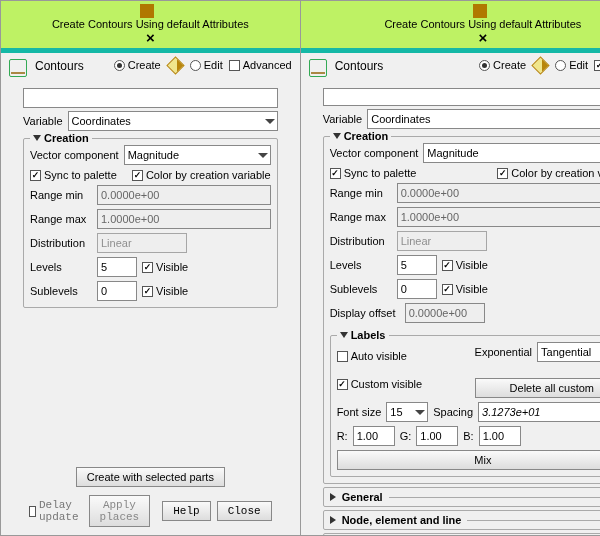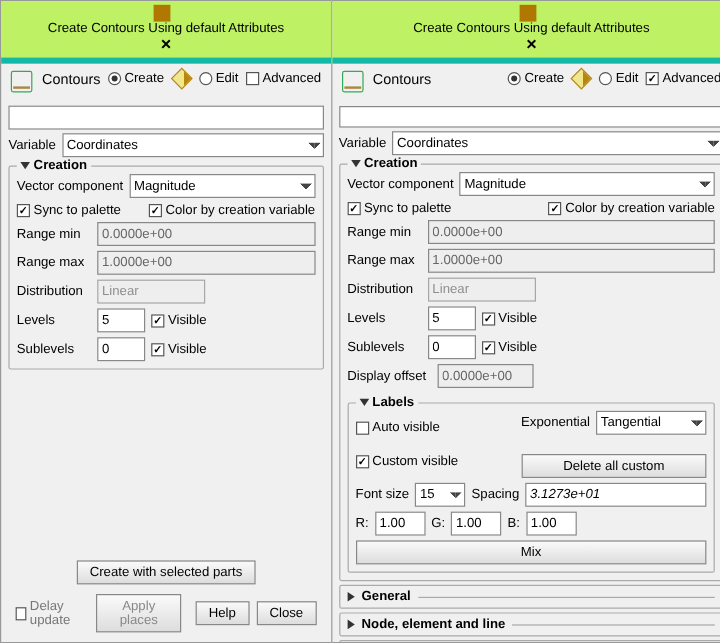--- a/index.html
+++ b/index.html
@@ -15,39 +15,39 @@
   .cico::before{content:"";position:absolute;inset:0;border:1.5px solid #3a5;border-radius:2px;}
   .cico::after{content:"";position:absolute;left:2px;right:2px;bottom:3px;height:2px;background:#a84;}
   .mtitle{font-size:12px;flex:1;padding-left:2px;}
   .radio{display:inline-flex;align-items:center;gap:3px;}
   .radio .rd{width:11px;height:11px;border:1px solid #555;border-radius:50%;background:#fff;display:inline-flex;align-items:center;justify-content:center;}
   .radio .rd.on::after{content:"";width:5px;height:5px;border-radius:50%;background:#333;}
   .chk{display:inline-flex;align-items:center;gap:3px;}
   .chk .cb{width:11px;height:11px;border:1px solid #555;background:#fff;display:inline-flex;align-items:center;justify-content:center;font-size:9px;line-height:1;font-weight:bold;}
   .chk .cb.on::after{content:"✓";}
   .pen{display:inline-block;width:13px;height:13px;background:linear-gradient(45deg,#f0e68c 60%,#b8860b 60%);border:1px solid #b8860b;transform:rotate(45deg);margin:0 2px;}
-  .body{flex:1;display:flex;flex-direction:column;padding:5px 6px 3px;gap:3px;overflow:hidden;}
+  .body{flex:1;display:flex;flex-direction:column;padding:5px 22px 3px;gap:3px;overflow:hidden;}
   .inp,.sel{border:1px solid #888;background:#fff;padding:2px 3px;font:inherit;height:20px;}
   .sel{appearance:none;padding-right:14px;background-image:linear-gradient(45deg,transparent 49%,#444 51%),linear-gradient(-45deg,transparent 49%,#444 51%);background-size:5px 5px,5px 5px;background-position:right 7px center,right 2px center;background-repeat:no-repeat;}
   .row{display:flex;align-items:center;gap:5px;}
   .lbl{white-space:nowrap;}
   .grp{border:1px solid #aaa;border-radius:2px;padding:6px 6px 6px;margin-top:4px;position:relative;background:#f0f0f0;}
   .grpT{position:absolute;top:-7px;left:6px;background:#f0f0f0;padding:0 3px;display:flex;align-items:center;gap:3px;font-weight:bold;}
   .tri{display:inline-block;width:0;height:0;border-left:4px solid transparent;border-right:4px solid transparent;border-top:6px solid #333;}
   .triR{display:inline-block;width:0;height:0;border-top:4px solid transparent;border-bottom:4px solid transparent;border-left:6px solid #333;}
   .grpBody{display:flex;flex-direction:column;gap:4px;}
   .col{display:flex;flex-direction:column;gap:16px;flex:1;}
   .dis .inp,.dis .sel{background:#eee;color:#666;}
   .btn{border:1px solid #888;background:linear-gradient(#fafafa,#ddd);padding:3px 10px;font:inherit;cursor:pointer;}
   .btn.dis{color:#888;}
   .acc{border:1px solid #aaa;border-radius:2px;background:#f0f0f0;padding:3px 6px;display:flex;align-items:center;gap:6px;}
   .acc .at{font-weight:bold;}
   .accLine{flex:1;height:1px;background:#aaa;}
   .actBar{display:flex;justify-content:center;padding:2px 0;}
-  .foot{display:flex;align-items:center;gap:6px;padding:3px 6px 5px;}
+  .foot{display:flex;align-items:center;gap:6px;padding:3px 6px 5px;font-family:Liberation Mono, monospace;}
   .spacer{flex:1;}
   .wfull{width:100%;}
   .dimlbl{color:#777;}
   .scrollY{overflow-y:auto;}
 </style>
 </head>
 <body>
 
 <div class="win wL">
   <div class="titlebar">

